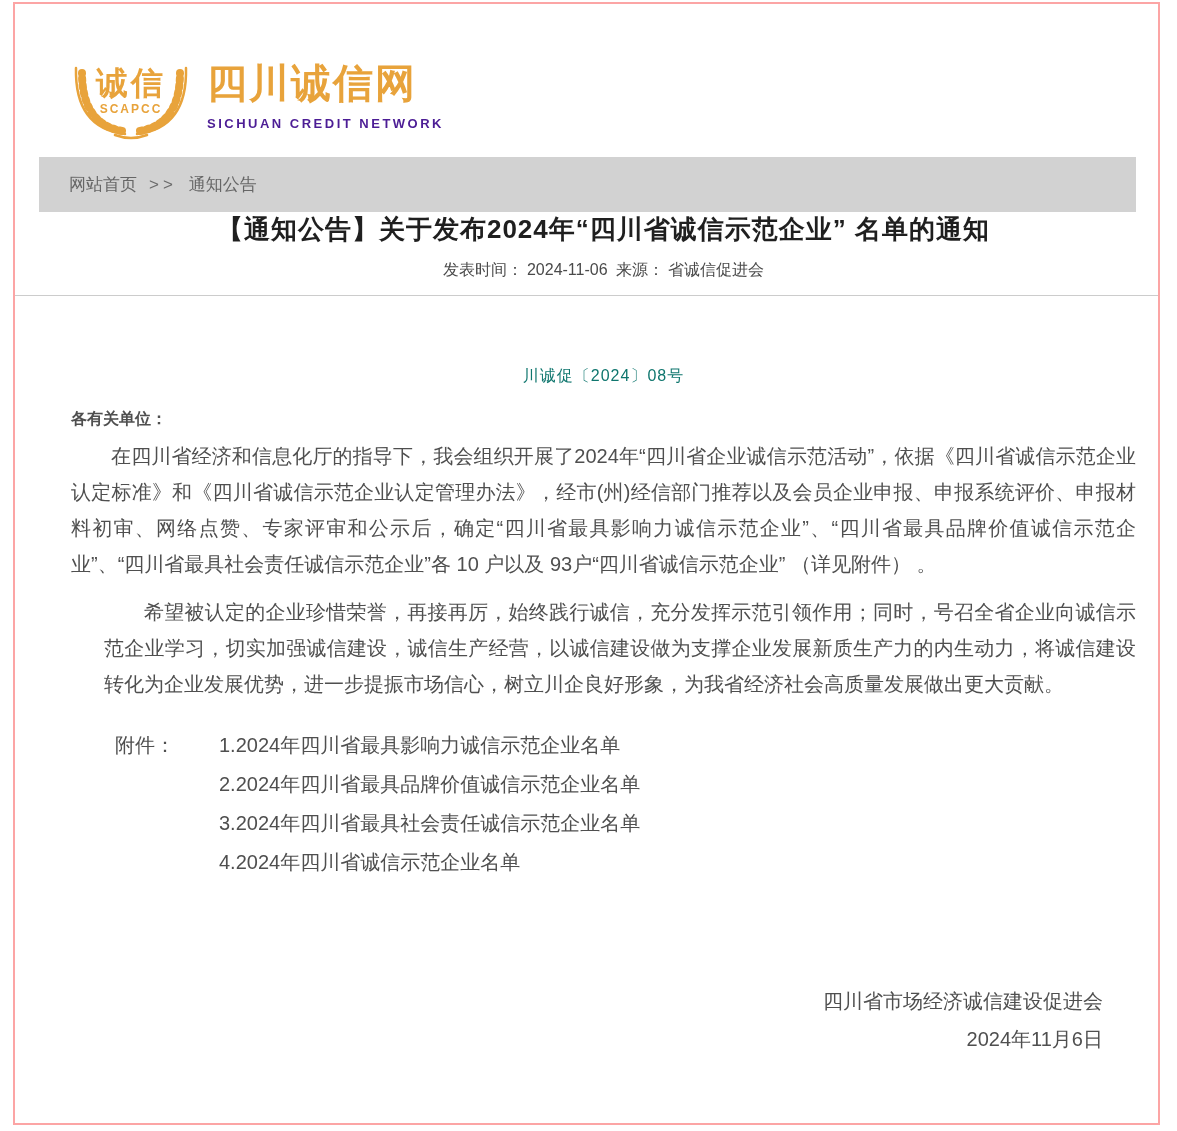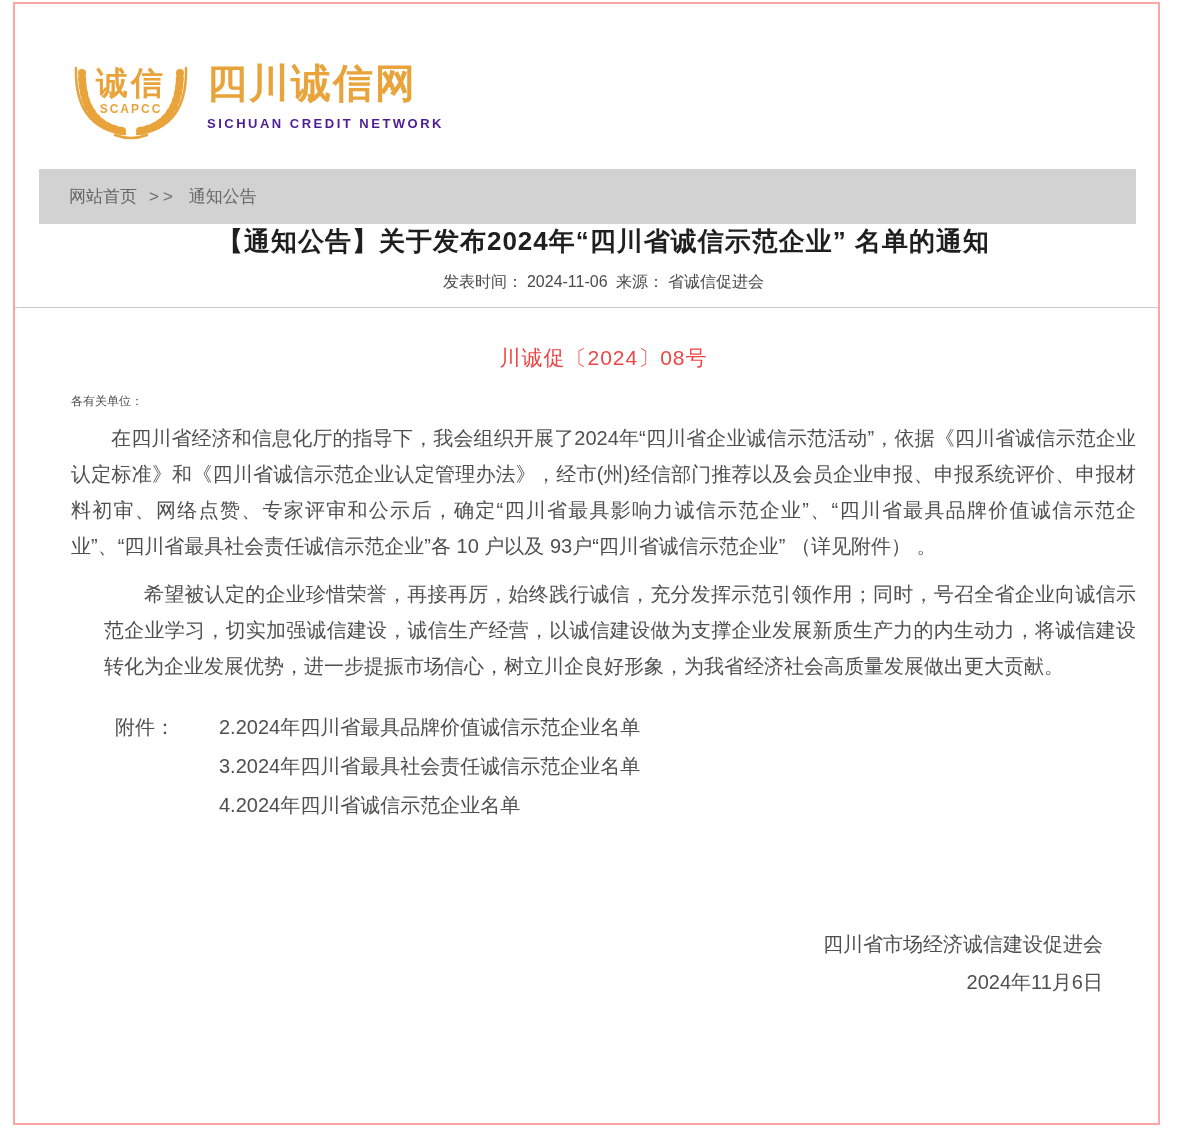--- a/index.html
+++ b/index.html
@@ -24,21 +24,21 @@
   .brand { margin-top:10px; }
   .brand-cn {
     font-size:40px; font-weight:800; color:#E8A33B; letter-spacing:2px;
   }
   .brand-en {
     margin-top:5px; font-size:13px; font-weight:700;
     letter-spacing:2.5px; color:#4c1d95;
   }
   
   .breadcrumb {
-    margin:12px 22px 0 24px; height:55px; background:#d2d2d2;
+    margin:0 22px 0 24px; height:55px; background:#d2d2d2;
     display:flex; align-items:center; padding-left:30px;
     font-size:17px; color:#666666; gap:12px;
   }
   .breadcrumb .sep { letter-spacing:4px; color:#6b6b6b; }
   .breadcrumb .crumb { cursor:pointer; }
   
   .article { padding:0 22px 0 56px; }
   .title {
     text-align:center;
     font-size:26px; line-height:34px; font-weight:bold;
@@ -47,25 +47,25 @@
   .meta {
     margin-top:14px; text-align:center;
     font-size:16px; color:#4a4a4a;
   }
   .meta span { margin:12px 2px; }
   .divider {
     border:0; border-top:1px solid #cccccc;
     margin:14px -22px 0 -56px;
   }
   .doc-number {
-    margin-top:36px; text-align:center;
-    font-size:21px; color:#ef4444; line-height:28px; letter-spacing:1px;
+    margin-top:66px; text-align:center;
+    font-size:16px; color:#0f766e; line-height:28px; letter-spacing:1px;
   }
   .salutation {
-    margin-top:14px; font-size:12px; color:#4f4f4f; line-height:30px;
+    margin-top:14px; font-size:16px; color:#4f4f4f; line-height:30px;font-weight:bold;
   }
   .para {
     margin-top:4px; font-size:20px; color:#4f4f4f;
     line-height:36px; text-align:justify; text-indent:2em;
   }
   .para + .para { margin-top:12px;margin-left:33px; }
   
   .attachments {
     margin-top:24px; margin-left:44px; display:flex;
     font-size:20px; color:#4f4f4f; line-height:39px;gap:44px;
@@ -127,20 +127,21 @@
     <div class="doc-number">川诚促〔2024〕08号</div>
 
     <p class="salutation">各有关单位：</p>
 
     <p class="para">在四川省经济和信息化厅的指导下，我会组织开展了2024年“四川省企业诚信示范活动”，依据《四川省诚信示范企业认定标准》和《四川省诚信示范企业认定管理办法》，经市(州)经信部门推荐以及会员企业申报、申报系统评价、申报材料初审、网络点赞、专家评审和公示后，确定“四川省最具影响力诚信示范企业”、“四川省最具品牌价值诚信示范企业”、“四川省最具社会责任诚信示范企业”各 10 户以及 93户“四川省诚信示范企业” （详见附件） 。</p>
     <p class="para">希望被认定的企业珍惜荣誉，再接再厉，始终践行诚信，充分发挥示范引领作用；同时，号召全省企业向诚信示范企业学习，切实加强诚信建设，诚信生产经营，以诚信建设做为支撑企业发展新质生产力的内生动力，将诚信建设转化为企业发展优势，进一步提振市场信心，树立川企良好形象，为我省经济社会高质量发展做出更大贡献。</p>
 
     <div class="attachments">
       <span class="att-label">附件：</span>
       <div class="att-items">
+        <div>1.2024年四川省最具影响力诚信示范企业名单</div>
         <div>2.2024年四川省最具品牌价值诚信示范企业名单</div>
         <div>3.2024年四川省最具社会责任诚信示范企业名单</div>
         <div>4.2024年四川省诚信示范企业名单</div>
       </div>
     </div>
 
     <div class="signature">
       <div>四川省市场经济诚信建设促进会</div>
       <div>2024年11月6日</div>
     </div>

